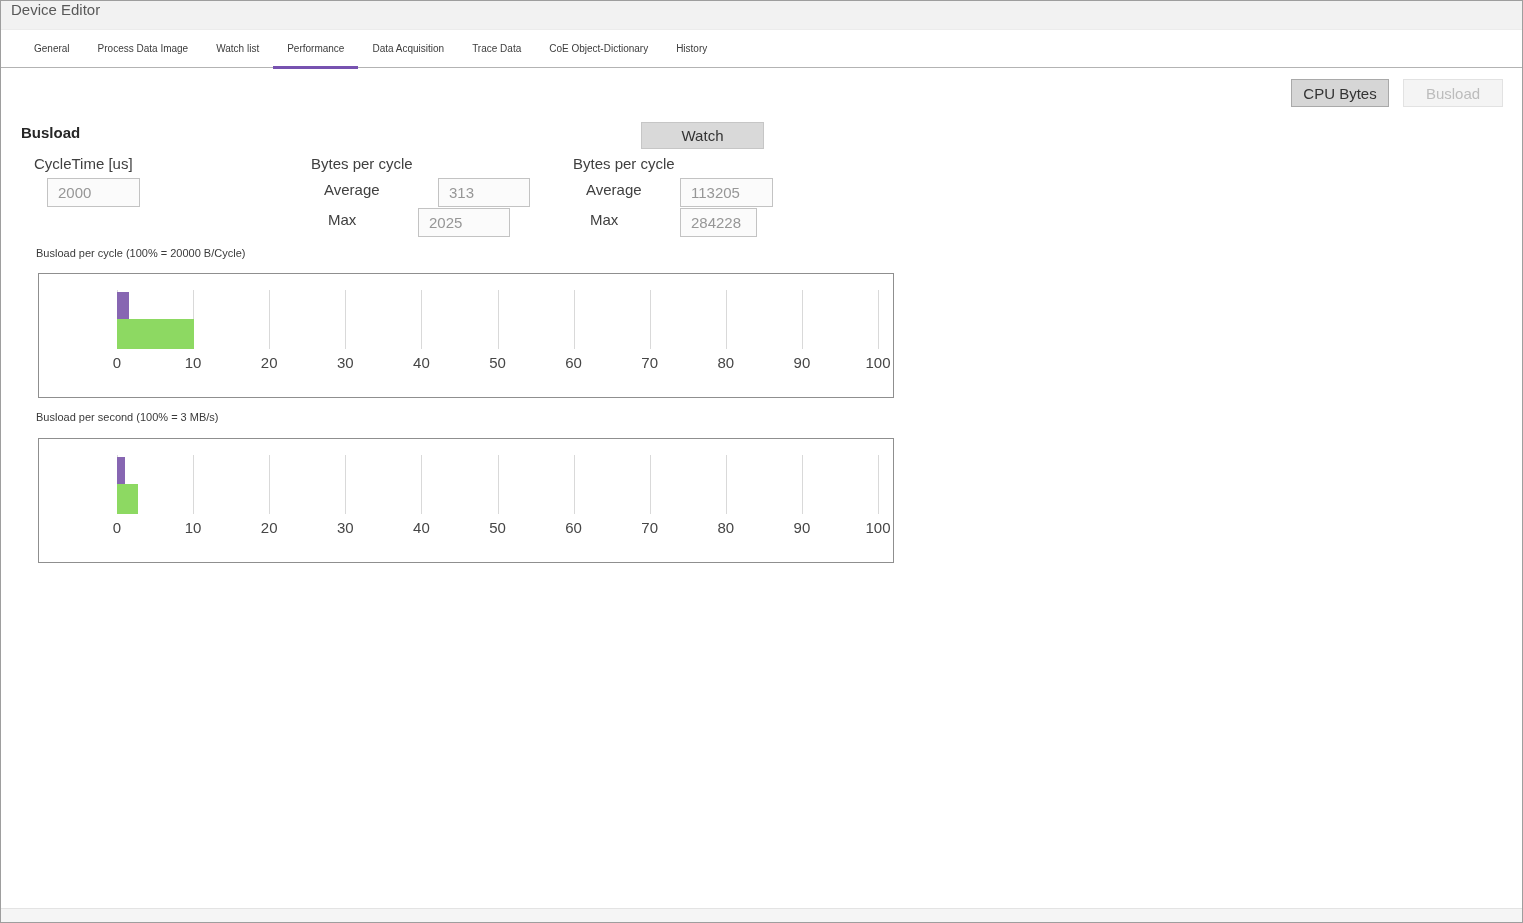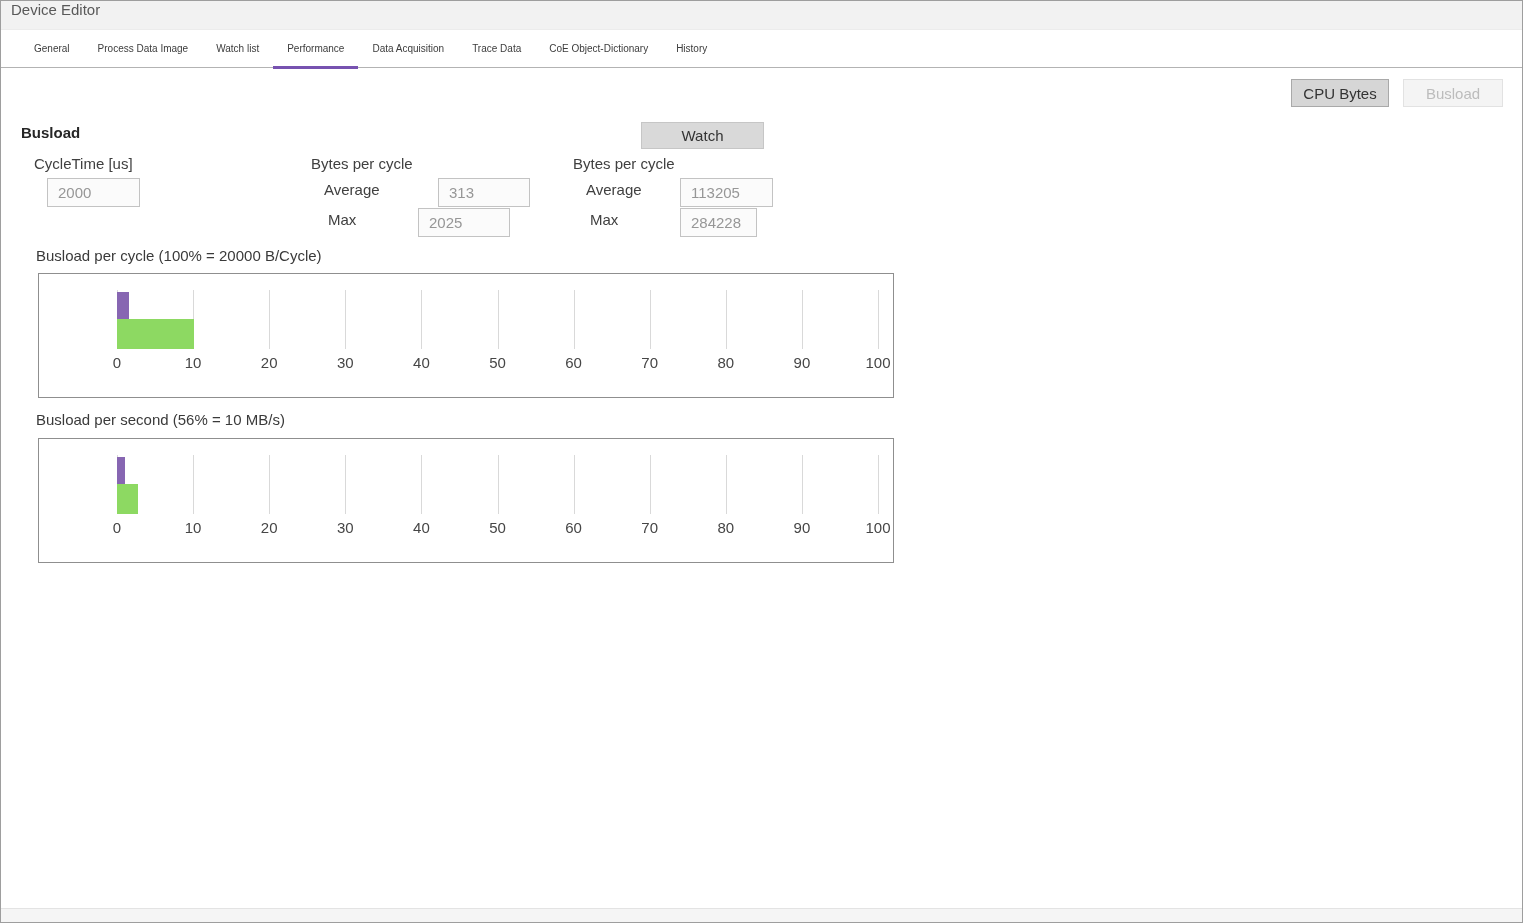--- a/index.html
+++ b/index.html
@@ -58,21 +58,21 @@
 
   .lbl { position:absolute; font-size:15px; color:#404040; white-space:nowrap; }
   .field {
     position:absolute; height:29px; background:#fbfbfb;
     border:1px solid #c3c3c3; color:#979797; font-size:15px;
     padding-left:10px; font-family:"Liberation Sans", sans-serif;
   }
   .field:disabled { background:#fbfbfb; color:#979797; opacity:1; }
 
   
-  .chart-title { position:absolute; left:35px; font-size:15px; color:#3a3a3a; }
+  .chart-title { position:absolute; left:35px; font-size:11px; color:#3a3a3a; }
   .chart-box {
     position:absolute; left:37px; width:856px; height:125px;
     background:#fff; border:1px solid #8f8f8f;
   }
   .plot { position:absolute; left:78px; right:15px; top:16px; height:59px; }
   .tick { position:absolute; top:0; bottom:0; width:1px; background:#d9d9d9; }
   .bar  { position:absolute; left:0; }
   .bar.avg { top:2px;  height:27px; }
   .bar.max { top:29px; height:30px; }
   .xlabels { position:absolute; left:78px; right:15px; top:80px; height:20px; }
@@ -155,21 +155,21 @@
           <div class="xlabel" style="left: 40%;">40</div>
           <div class="xlabel" style="left: 50%;">50</div>
           <div class="xlabel" style="left: 60%;">60</div>
           <div class="xlabel" style="left: 70%;">70</div>
           <div class="xlabel" style="left: 80%;">80</div>
           <div class="xlabel" style="left: 90%;">90</div>
           <div class="xlabel" style="left: 100%;">100</div>
         </div>
     </div>
 
-    <div class="chart-title" style="top:342px;">Busload per second (56% = 10 MB/s)</div>
+    <div class="chart-title" style="top:342px;">Busload per second (100% = 3 MB/s)</div>
     <div class="chart-box" style="top:369px;">
       <div class="plot">
           <div class="tick" style="left: 0%;"></div>
           <div class="tick" style="left: 10%;"></div>
           <div class="tick" style="left: 20%;"></div>
           <div class="tick" style="left: 30%;"></div>
           <div class="tick" style="left: 40%;"></div>
           <div class="tick" style="left: 50%;"></div>
           <div class="tick" style="left: 60%;"></div>
           <div class="tick" style="left: 70%;"></div>

